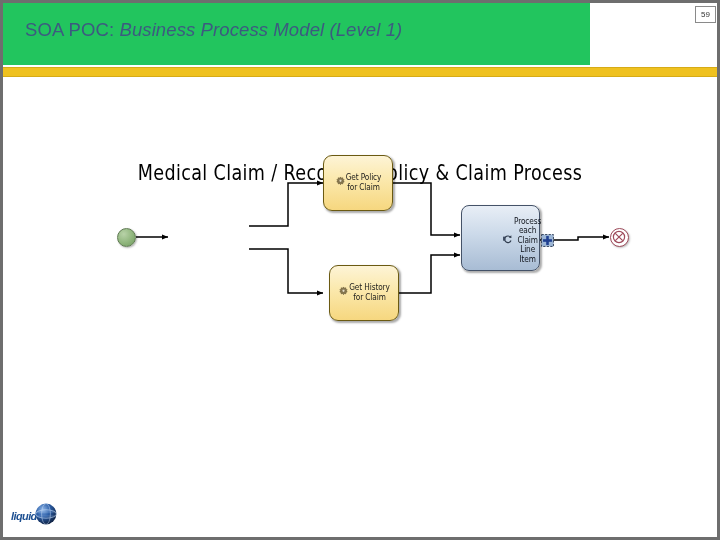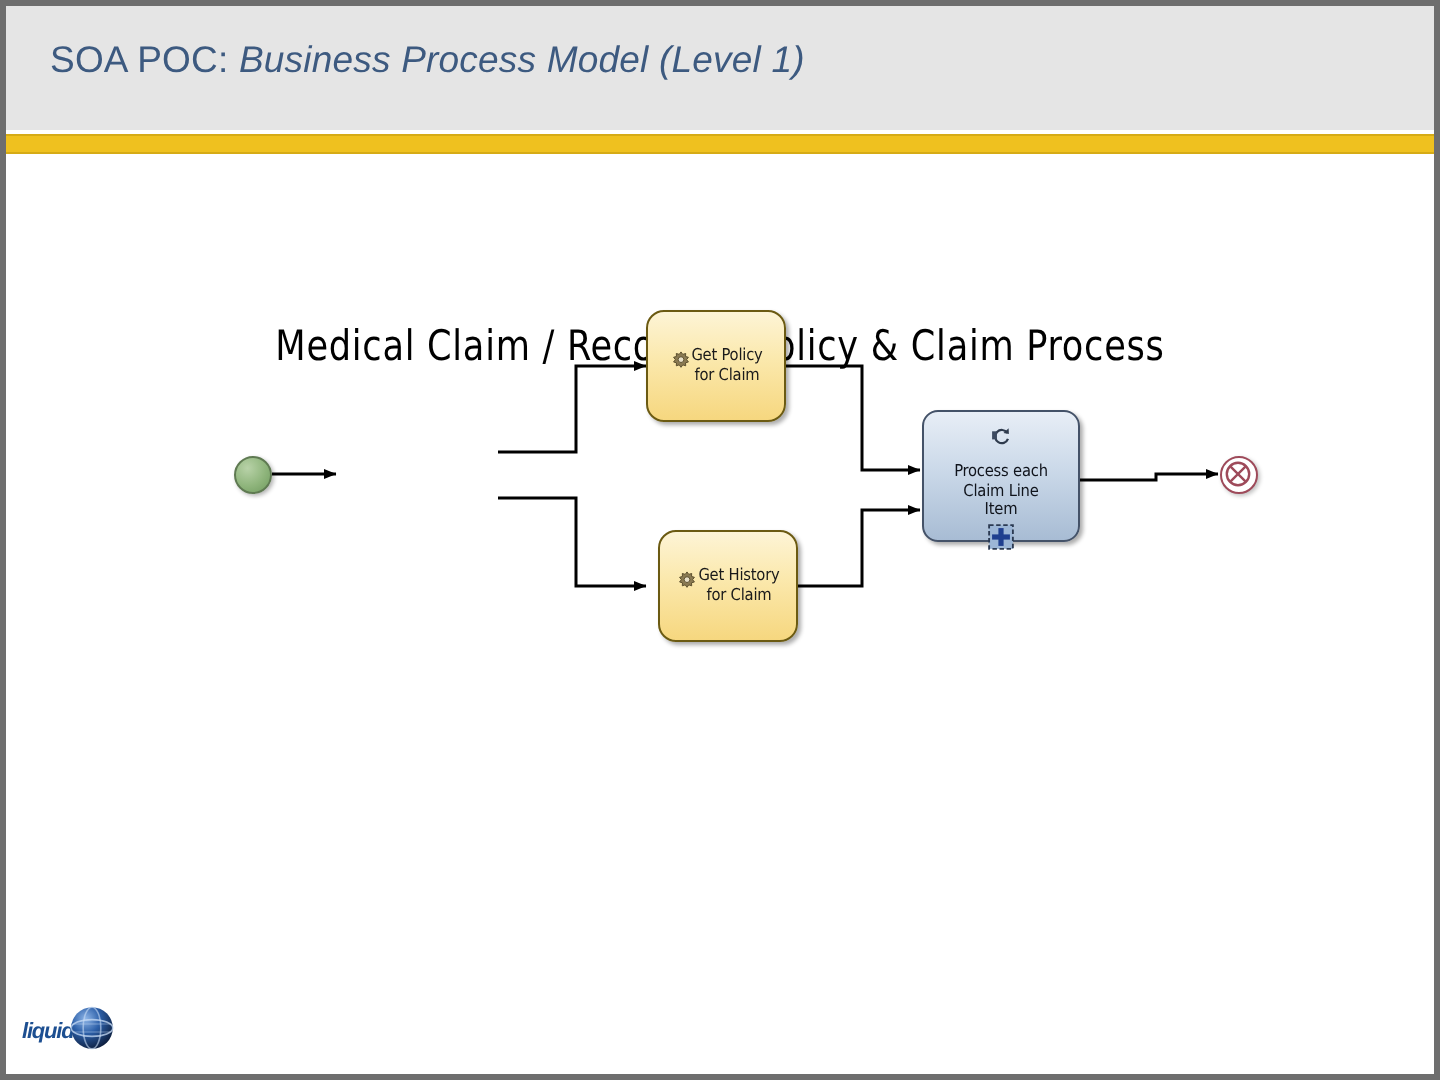--- a/index.html
+++ b/index.html
@@ -23,23 +23,23 @@
     background: #ffffff;
     border: 3px solid #6e6e6e;
     overflow: hidden;
   }
 
   
   #title-bar {
     position: absolute;
     left: 0;
     top: 0;
-    width: 714px;
+    width: 587px;
     height: 62px;
-    background: #e5e5e5;
+    background: #22c55e;
   }
   #slide-title {
     position: absolute;
     left: 22px;
     top: 16px;
     font-size: 18.5px;
     color: #3d5a80;
     white-space: nowrap;
     letter-spacing: .1px;
   }
@@ -129,24 +129,24 @@
     white-space: pre-line;
     letter-spacing: -.1px;
   }
 
   .subprocess {
     border: 1.4px solid #445268;
     border-radius: 8px 8px 8px 8px;
     background: linear-gradient(to bottom, #e8eef6 0%, #cbd9e9 45%, #a8bcd4 100%);
     box-shadow: 1.5px 1.5px 2px rgba(0,0,0,.33);
     display: flex;
-    flex-direction: column;
     align-items: center;
     justify-content: flex-start;
     padding-top: 5px;
+    padding-left: 40px;
   }
   .subprocess .label {
     font-family: "DejaVu Sans Condensed", "Liberation Sans Narrow", "Liberation Sans", sans-serif;
     font-size: 8.2px;
     line-height: 9.6px;
     color: #10141c;
     text-align: center;
     white-space: pre-line;
     letter-spacing: -.1px;
   }

